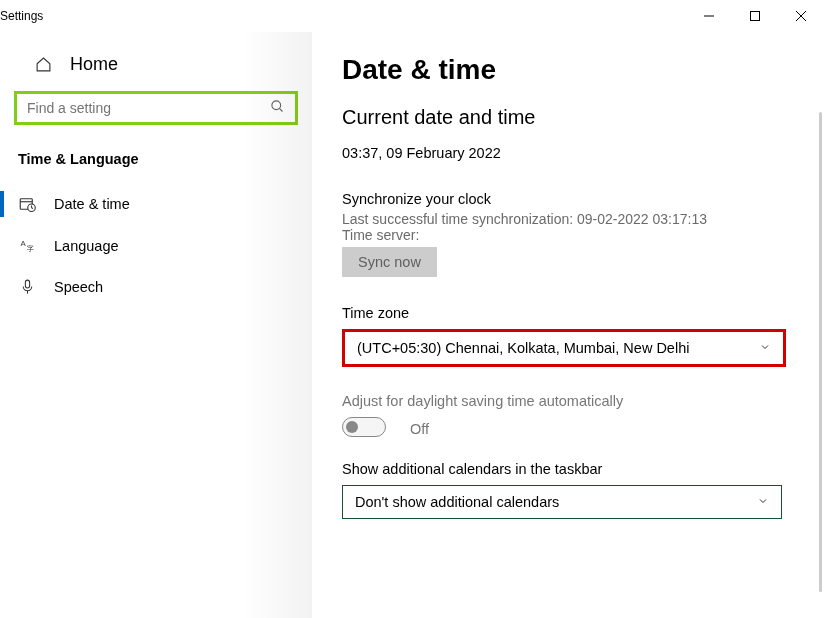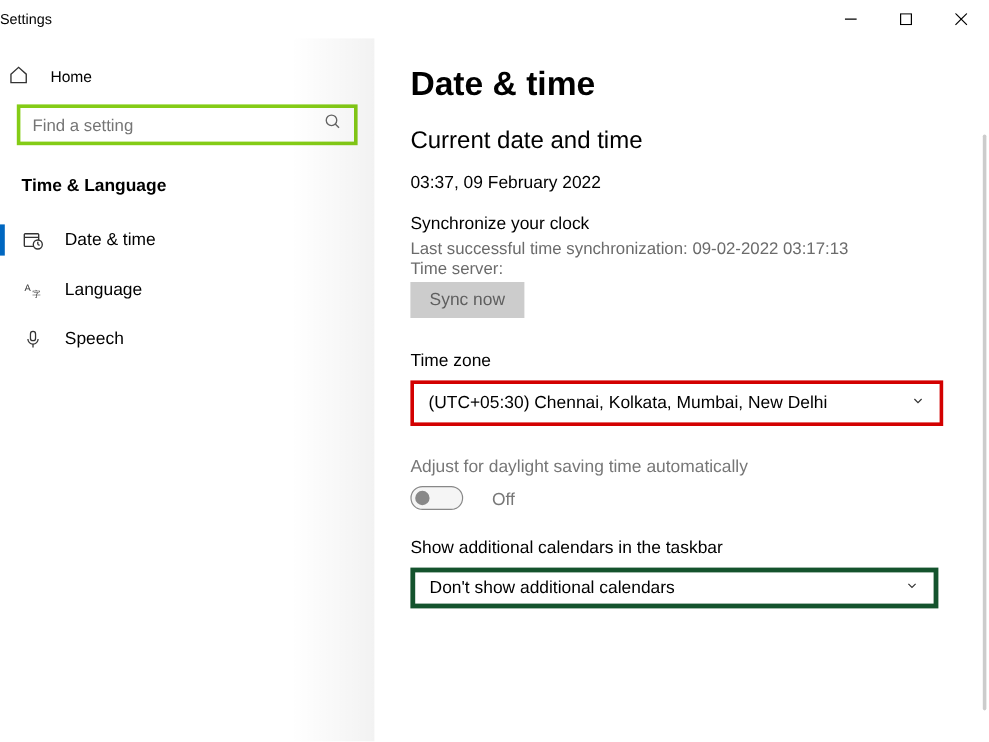--- a/index.html
+++ b/index.html
@@ -42,24 +42,24 @@
     position: relative;
   }
   .sidebar::after {
     content:"";
     position:absolute;
     top:0; right:0; width:70px; height:100%;
     background: linear-gradient(to right, rgba(0,0,0,0), rgba(0,0,0,0.05));
     pointer-events:none;
   }
   .home-row {
-    display:flex; align-items:flex-end;
-    padding: 10px 6px;
+    display:flex; align-items:center;
+    padding: 10px 34px;
     gap: 18px;
-    font-size: 13px;
+    font-size: 18px;
   }
   .search-wrap { padding: 6px 14px 16px 14px; }
   .search-box {
     width: 100%;
     height: 34px;
     border: 3px solid #84cc16;
     display:flex; align-items:center; justify-content:space-between;
     padding: 0 10px;
     background:#fff;
   }
@@ -100,42 +100,42 @@
     font-weight: 600;
     margin-bottom: 20px;
   }
   .section-title {
     font-size: 20px;
     font-weight: 400;
     margin-bottom: 16px;
   }
   .datetime-value {
     font-size: 14.5px;
-    margin-bottom: 18px;
+    margin-bottom: 30px;
   }
   .subheader {
     font-size: 14.5px;
     margin-bottom: 4px;
   }
   .muted { color:#6b6b6b; font-size: 14px; }
   .sync-btn {
     margin-top: 4px;
     background:#ccc;
     border:none;
     color:#5f5f5f;
     padding: 7px 16px;
     font-size: 14.5px;
     margin-bottom: 28px;
   }
   .label { font-size:14.5px; margin-bottom: 8px; }
   .label.disabled { color:#777; }
   .select {
     width: 440px;
     height: 34px;
-    border: 4px solid #14532d;
+    border: 1px solid #14532d;
     display:flex; align-items:center; justify-content:space-between;
     padding: 0 12px;
     font-size: 14.5px;
     background:#fff;
     margin-bottom: 26px;
   }
   .select.highlight {
     border: 3px solid #d30000;
     width: 444px;
     height: 38px;

